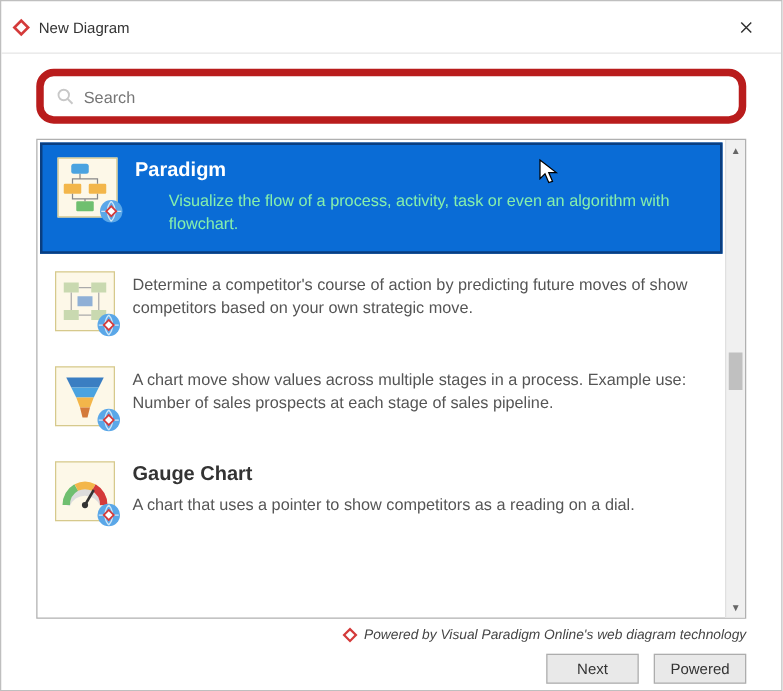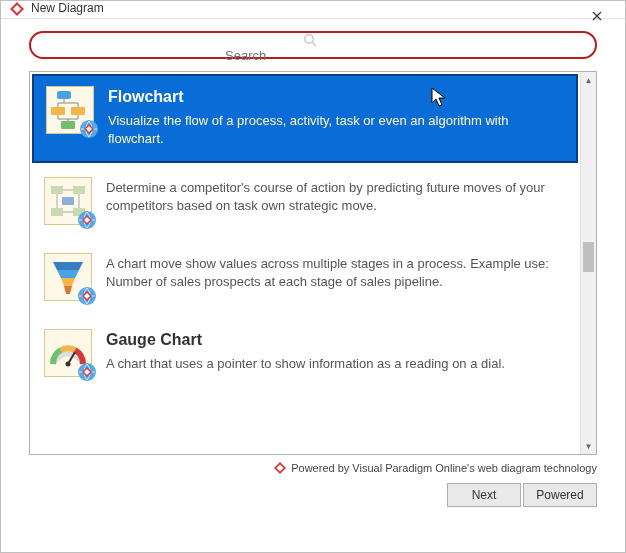--- a/index.html
+++ b/index.html
@@ -8,42 +8,41 @@
     font-family: "Segoe UI", Tahoma, sans-serif;
     font-size: 13px;
     background: #fff;
     color: #333;
     width: 626px; height: 553px;
     overflow: hidden;
     border: 1px solid #bfbfbf;
   }
   
   .titlebar {
-    height: 18px;
-    display: flex; align-items: flex-start;
+    height: 42px;
+    display: flex; align-items: center;
     padding: 0 8px;
     border-bottom: 1px solid #e5e5e5;
   }
   .titlebar .appicon { width: 16px; height: 16px; margin-right: 6px; }
   .titlebar .title { flex: 1; font-size: 12px; }
   .titlebar .close {
     width: 40px; height: 30px;
     display: flex; align-items: center; justify-content: center;
     font-size: 16px; color: #333; cursor: default;
   }
   
   .searchwrap { padding: 12px 28px 8px 28px; }
   .searchfield {
     display: flex; align-items: center;
-    height: 28px;
-    border: 2px solid #b91c1c;
+    height: 44px;
+    border: 6px solid #b91c1c;
     border-radius: 14px;
     padding: 0 10px;
     background: #fff;
-    flex-direction: column;
   }
   .searchfield svg { flex: none; margin-right: 6px; }
   .searchfield input {
     flex: 1; border: none; outline: none;
     font-size: 13px; color: #999; background: transparent;
   }
   
   .listarea {
     margin: 4px 28px 0 28px;
     border: 1px solid #b0b0b0;
@@ -78,45 +77,45 @@
     padding: 12px 14px 16px 14px;
     gap: 14px;
   }
   .item.selected {
     background: #0a6cd6;
     color: #fff;
     border: 2px solid #0a3e80;
     margin: 2px;
     padding: 10px 12px 14px 12px;
   }
-  .item.selected .itemdesc { color: #fef9c3; }
+  .item.selected .itemdesc { color: #86efac; margin-left: 27px; }
   .thumb-icon {
     width: 48px; height: 48px; flex: none;
     background: #fdf8e8;
     border: 1px solid #d6c98c;
     position: relative;
   }
   .thumb-overlay {
     position: absolute;
     right: -6px; bottom: -6px;
     width: 20px; height: 20px;
   }
   .itemtext { flex: 1; padding-top: 2px; }
   .itemtitle { font-size: 16px; font-weight: bold; margin-bottom: 6px; }
   .itemdesc { font-size: 13px; line-height: 1.35; color: #555; }
   
   .poweredby {
     text-align: right;
     font-size: 11px;
     color: #444;
     padding: 6px 28px 4px 0;
-    display: flex; justify-content: flex-end; align-items: center; gap: 4px;
+    display: flex; justify-content: flex-end; align-items: center; gap: 4px; font-style: italic;
   }
   .buttonbar {
-    display: flex; justify-content: flex-end; gap: 2px;
+    display: flex; justify-content: flex-end; gap: 12px;
     padding: 4px 28px 0 0;
   }
   .btn {
     min-width: 74px; height: 24px;
     border: 1px solid #adadad;
     background: #e9e9e9;
     font-size: 12px;
     display: flex; align-items: center; justify-content: center;
     cursor: default;
   }
@@ -165,21 +164,21 @@
         <span class="thumb-overlay">
           <svg width="20" height="20" viewBox="0 0 20 20">
             <circle cx="10" cy="10" r="9" fill="#5aa7e8"></circle>
             <path d="M2 10 h16 M10 2 a12 12 0 0 1 0 16 M10 2 a12 12 0 0 0 0 16" stroke="#cfe6f7" stroke-width="1" fill="none"></path>
             <polygon points="10,5 15,10 10,15 5,10" fill="#d43a3a"></polygon>
             <polygon points="10,7 13,10 10,13 7,10" fill="#fff"></polygon>
           </svg>
         </span>
       </div>
       <div class="itemtext">
-        <div class="itemtitle">Flowchart</div>
+        <div class="itemtitle">Paradigm</div>
         <div class="itemdesc">Visualize the flow of a process, activity, task or even an algorithm with flowchart.</div>
       </div>
 
       <svg class="cursor-img" style="left:396px; top:10px" width="18" height="22" viewBox="0 0 18 22">
         <path d="M2 2 L2 17 L6 13 L9 20 L12 19 L9 12 L15 12 Z" fill="#fff" stroke="#000" stroke-width="1"></path>
       </svg>
     </div>
 
     <div class="item">
       <div class="thumb-icon">
@@ -194,21 +193,21 @@
         <span class="thumb-overlay">
           <svg width="20" height="20" viewBox="0 0 20 20">
             <circle cx="10" cy="10" r="9" fill="#5aa7e8"></circle>
             <path d="M2 10 h16 M10 2 a12 12 0 0 1 0 16 M10 2 a12 12 0 0 0 0 16" stroke="#cfe6f7" stroke-width="1" fill="none"></path>
             <polygon points="10,5 15,10 10,15 5,10" fill="#d43a3a"></polygon>
             <polygon points="10,7 13,10 10,13 7,10" fill="#fff"></polygon>
           </svg>
         </span>
       </div>
       <div class="itemtext">
-        <div class="itemdesc">Determine a competitor's course of action by predicting future moves of your competitors based on task own strategic move.</div>
+        <div class="itemdesc">Determine a competitor's course of action by predicting future moves of show competitors based on your own strategic move.</div>
       </div>
     </div>
 
     <div class="item">
       <div class="thumb-icon">
         <svg width="46" height="46" viewBox="0 0 46 46">
           <polygon points="8,8 38,8 34,16 12,16" fill="#3a7ec2"></polygon>
           <polygon points="12,16 34,16 30,24 16,24" fill="#4aa3e0"></polygon>
           <polygon points="16,24 30,24 27,32 19,32" fill="#f3b64a"></polygon>
           <polygon points="19,32 27,32 25,40 21,40" fill="#d47a3a"></polygon>
@@ -241,21 +240,21 @@
           <svg width="20" height="20" viewBox="0 0 20 20">
             <circle cx="10" cy="10" r="9" fill="#5aa7e8"></circle>
             <path d="M2 10 h16 M10 2 a12 12 0 0 1 0 16 M10 2 a12 12 0 0 0 0 16" stroke="#cfe6f7" stroke-width="1" fill="none"></path>
             <polygon points="10,5 15,10 10,15 5,10" fill="#d43a3a"></polygon>
             <polygon points="10,7 13,10 10,13 7,10" fill="#fff"></polygon>
           </svg>
         </span>
       </div>
       <div class="itemtext">
         <div class="itemtitle">Gauge Chart</div>
-        <div class="itemdesc">A chart that uses a pointer to show information as a reading on a dial.</div>
+        <div class="itemdesc">A chart that uses a pointer to show competitors as a reading on a dial.</div>
       </div>
     </div>
 
   </div>
   <div class="scrollbar">
     <div class="arrow">▲</div>
     <div class="thumb"></div>
     <div class="arrow" style="position:absolute;bottom:0;left:0;right:0">▼</div>
   </div>
 </div>

